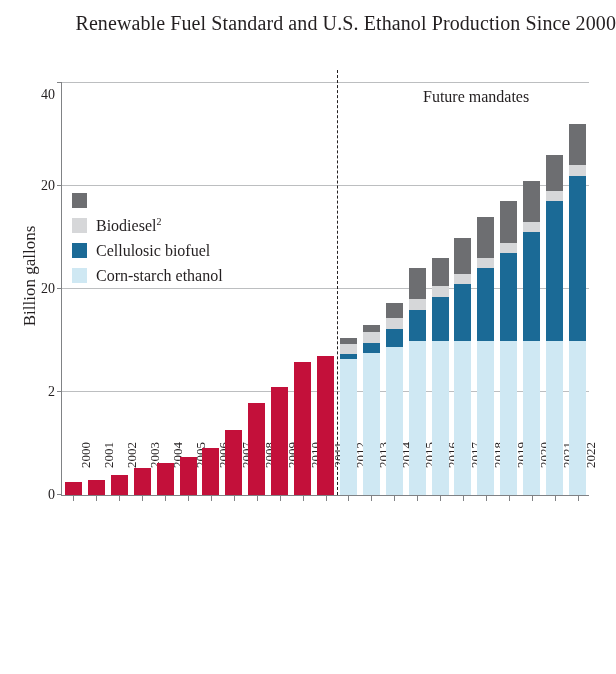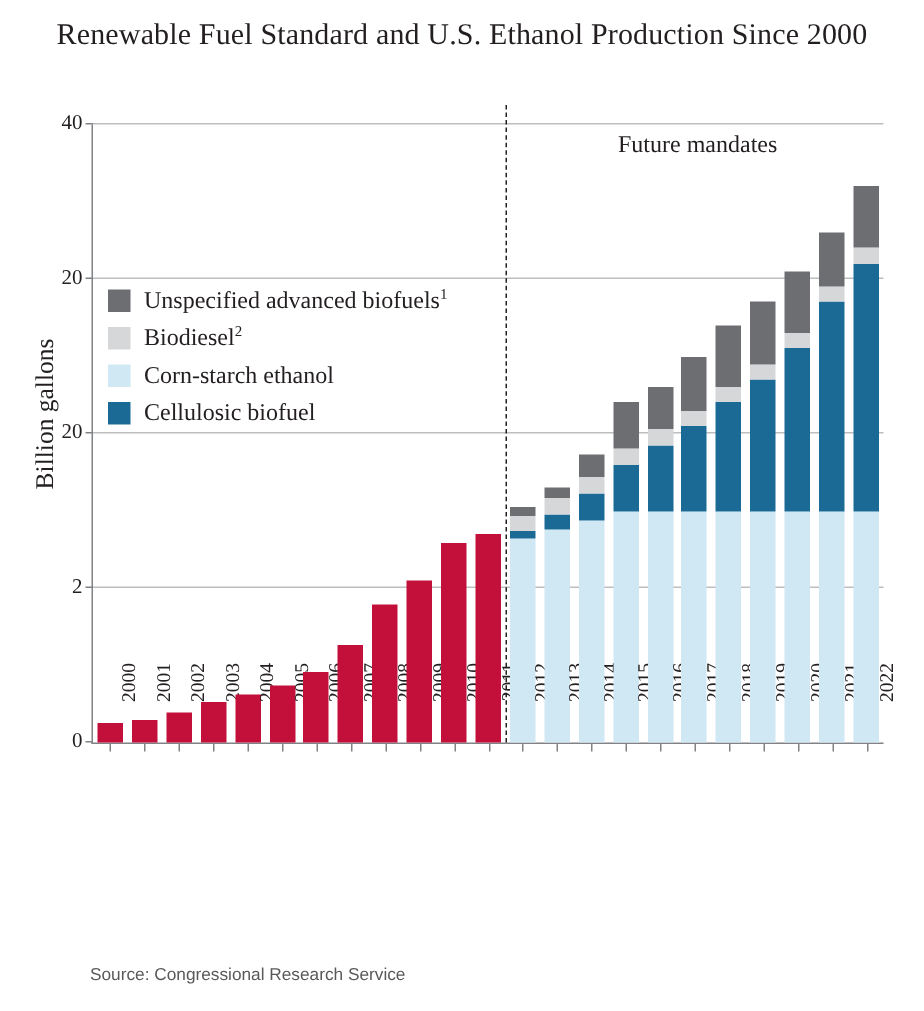--- a/index.html
+++ b/index.html
@@ -19,21 +19,21 @@
     width: 616px;
     height: 674px;
   }
 
   
   #title {
     position: absolute;
     left: 0;
     top: 10px;
     width: 616px;
-    text-align: center;
+    text-align: right;
     font-family: "Liberation Serif", serif;
     font-size: 20px;
     line-height: 27px;
     color: #231f20;
     font-weight: normal;
     letter-spacing: 0.1px;
   }
 
   
   #plot-wrap {
@@ -204,21 +204,21 @@
         <div class="gridline" style="top: 308px;"></div>
         <div class="ytick" style="top: 309px;">2</div>
         <div class="ytickmark" style="top: 308px;"></div>
         <div class="gridline" style="top: 205px;"></div>
         <div class="ytick" style="top: 206px;">20</div>
         <div class="ytickmark" style="top: 205px;"></div>
         <div class="gridline" style="top: 102px;"></div>
         <div class="ytick" style="top: 103px;">20</div>
         <div class="ytickmark" style="top: 102px;"></div>
         <div class="gridline" style="top: -1px;"></div>
-        <div class="ytick" style="top: 0px; text-align: center;">40</div>
+        <div class="ytick" style="top: 12px; text-align: center;">40</div>
         <div class="ytickmark" style="top: -1px;"></div>
         <div class="bar-col" style="left: 2.95652px; height: 412px;">
           <div class="seg" style="background: rgb(195, 16, 58); height: 13.39px; bottom: 0px;"></div>
         </div>
         <div class="xtick" style="left: 16.4565px; top: 419px;">2000</div>
         <div class="xtickmark" style="left: 11.4565px; top: 413px;"></div>
         <div class="bar-col" style="left: 25.8696px; height: 412px;">
           <div class="seg" style="background: rgb(195, 16, 58); height: 15.45px; bottom: 0px;"></div>
         </div>
         <div class="xtick" style="left: 39.3696px; top: 419px;">2001</div>
@@ -355,40 +355,38 @@
         <div class="xtickmark" style="left: 492.63px; top: 413px;"></div>
         <div class="bar-col" style="left: 507.043px; height: 412px;">
           <div class="seg" style="background: rgb(207, 232, 243); height: 154.5px; bottom: 0px;"></div>
           <div class="seg" style="background: rgb(27, 106, 150); height: 164.8px; bottom: 154.5px;"></div>
           <div class="seg" style="background: rgb(214, 215, 217); height: 10.3px; bottom: 319.3px;"></div>
           <div class="seg" style="background: rgb(109, 110, 113); height: 41.2px; bottom: 329.6px;"></div>
         </div>
         <div class="xtick" style="left: 520.543px; top: 419px;">2022</div>
         <div class="xtickmark" style="left: 515.543px; top: 413px;"></div>
         <div id="divider" style="left: 274.957px;"></div>
-        <div id="future-label" style="left: 350px; top: 5px;">Future mandates</div>
+        <div id="future-label" style="left: 361px; top: 5px;">Future mandates</div>
       </div>
   </div>
 
   <div id="legend">
       <div class="legend-row">
         <span class="legend-swatch" style="background: rgb(109, 110, 113);"></span>
-        <span class="legend-label">Unspecified advanced biofuels<sup>1</sup></span>
       </div>
       <div class="legend-row">
         <span class="legend-swatch" style="background: rgb(214, 215, 217);"></span>
         <span class="legend-label">Biodiesel<sup>2</sup></span>
       </div>
       <div class="legend-row">
+        <span class="legend-swatch" style="background: rgb(27, 106, 150);"></span>
+        <span class="legend-label">Cellulosic biofuel</span>
+      </div>
+      <div class="legend-row">
         <span class="legend-swatch" style="background: rgb(207, 232, 243);"></span>
         <span class="legend-label">Corn-starch ethanol</span>
       </div>
-      <div class="legend-row">
-        <span class="legend-swatch" style="background: rgb(27, 106, 150);"></span>
-        <span class="legend-label">Cellulosic biofuel</span>
-      </div>
     </div>
 
   <div id="footnotes">
     </div>
 
-  <div id="source">Source: Congressional Research Service</div>
 </div>
 
 </body></html>

